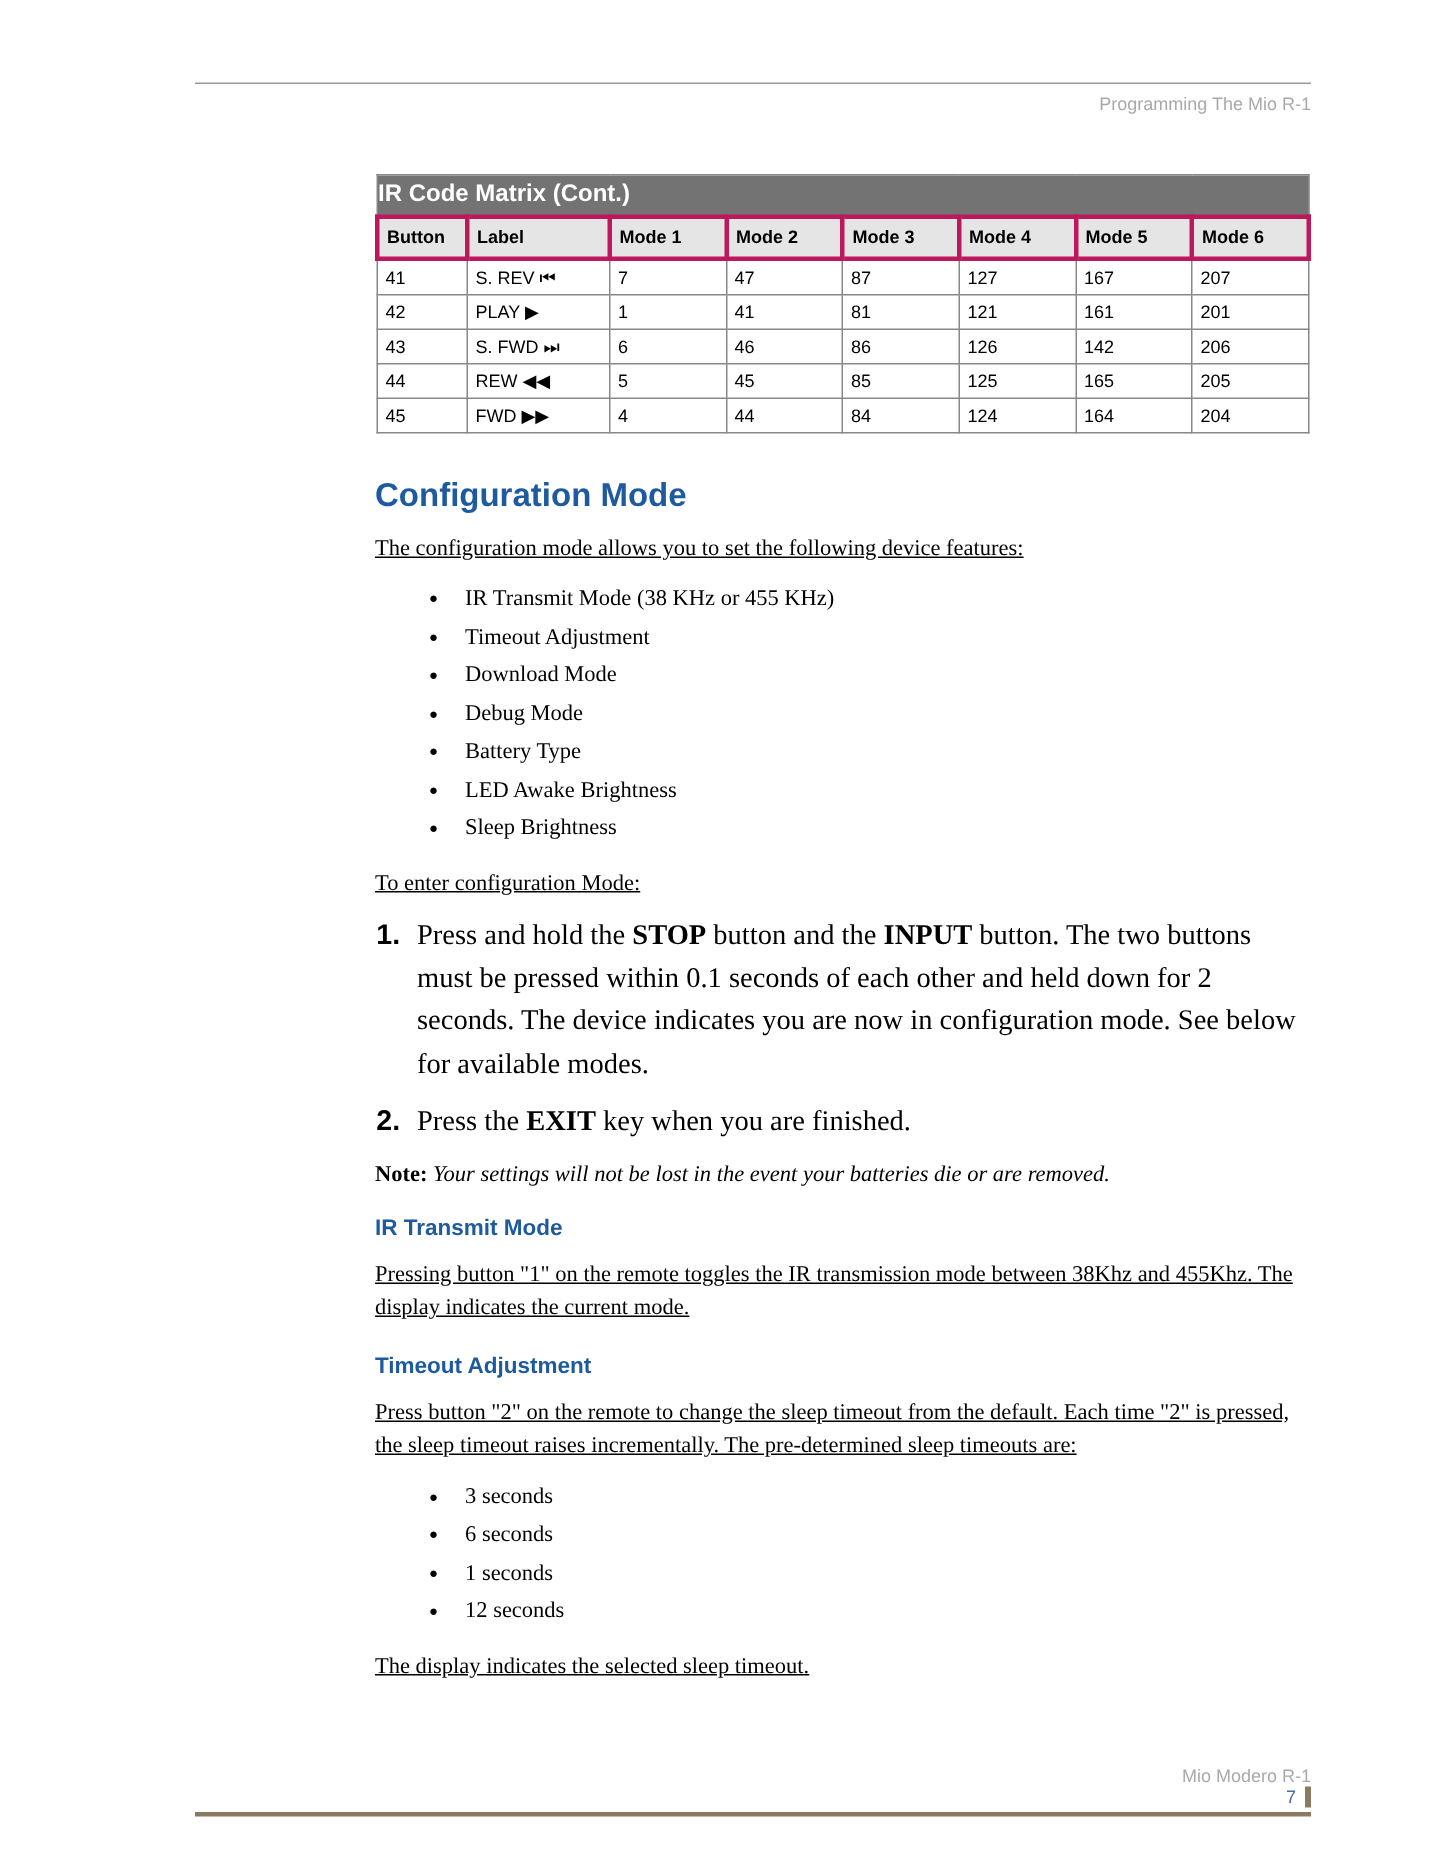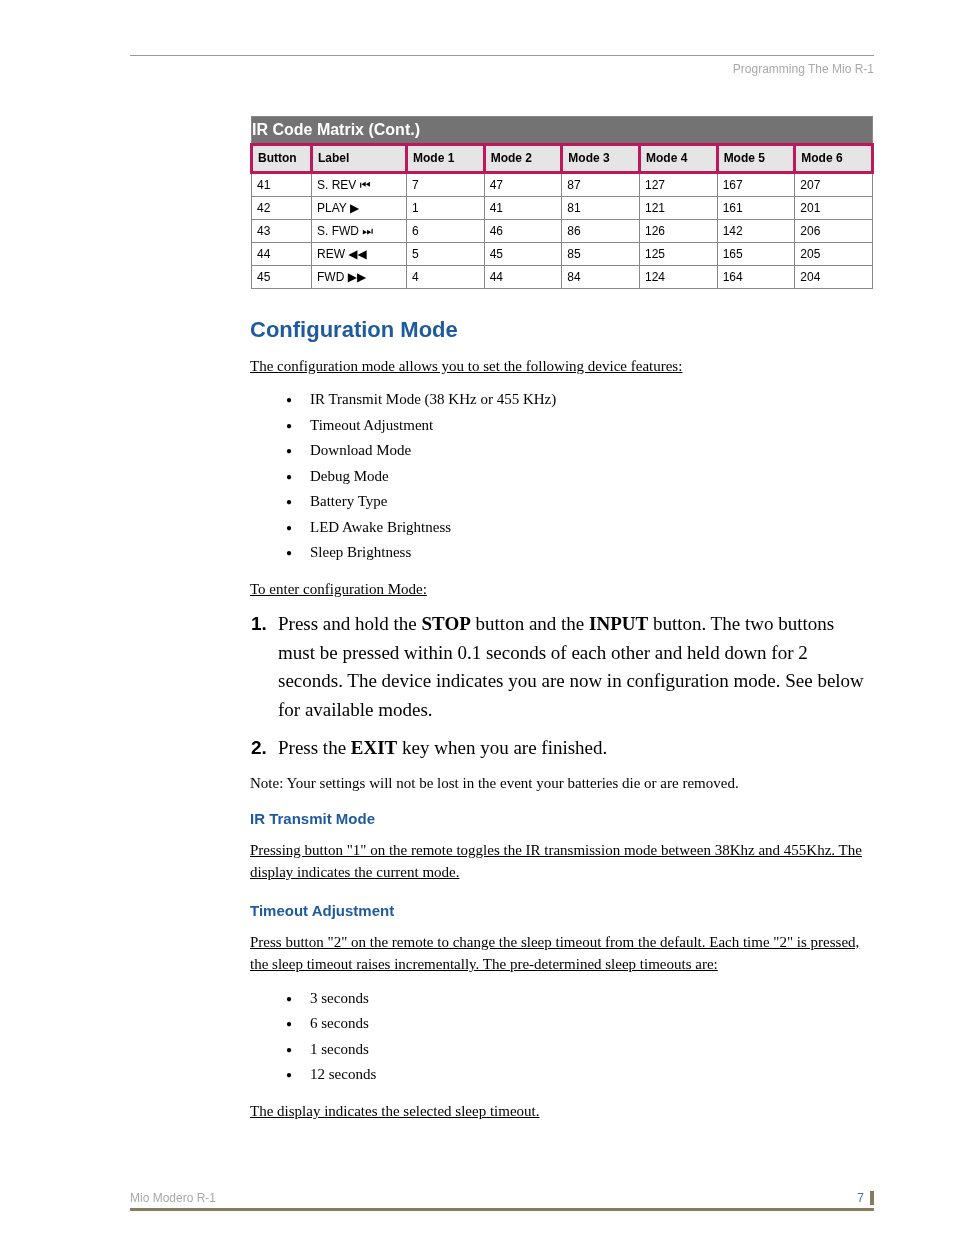--- a/index.html
+++ b/index.html
@@ -110,33 +110,34 @@
     padding-left: 6px;
   }
   ol.steps li::marker {
     font-family: Arial, Helvetica, sans-serif;
     font-weight: bold;
   }
   .note-line {
     font-size: 15px;
     margin: 6px 0 14px 0;
   }
-  .note-line .note-label { font-weight: normal; }
-  .note-line .note-text { }
+  .note-line .note-label { font-weight: bold; }
+  .note-line .note-text { font-style: italic; }
   .footer {
     position: absolute;
     bottom: 30px;
     left: 130px;
     right: 80px;
     display: flex;
     justify-content: space-between;
     align-items: flex-end;
     font-family: Arial, Helvetica, sans-serif;
     font-size: 12px;
     color: #a9a9a9;
+    flex-direction: column;
   }
   .footer .page-num {
     color: #4a6f9e;
     border-right: 4px solid #8a7a5e;
     padding-right: 6px;
   }
   .footer-line {
     position: absolute;
     bottom: 24px;
     left: 130px;

